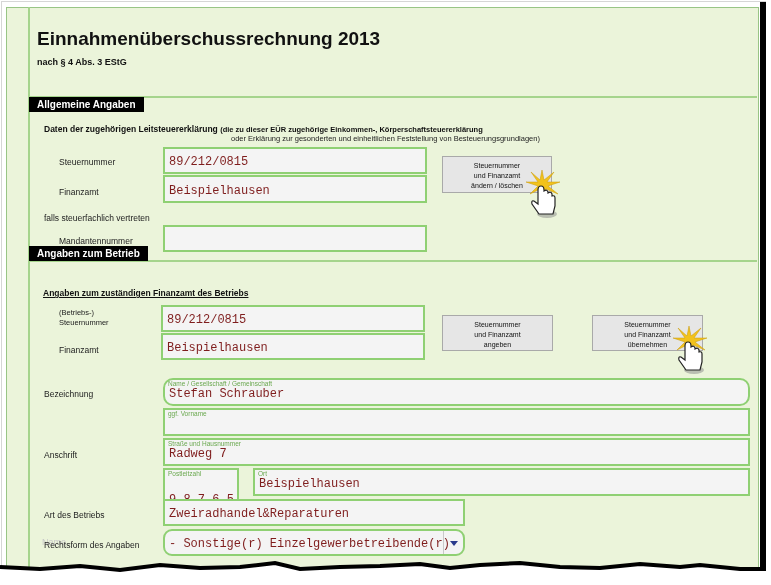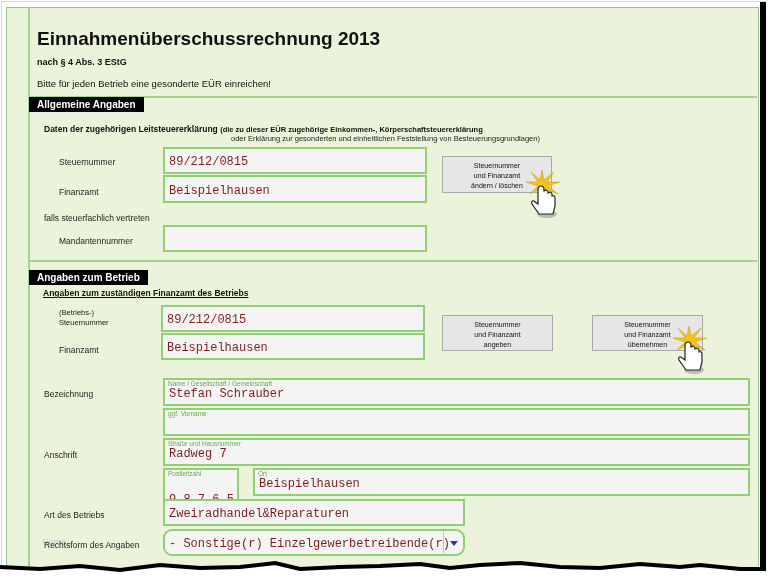--- a/index.html
+++ b/index.html
@@ -95,21 +95,20 @@
 <div class="frame">
   <div class="outer-border"></div>
   <div class="page"></div>
   <div class="shadow-right"></div>
   <div class="left-rule"></div>
   <div class="hrule" style="top:96px"></div>
   <div class="hrule" style="top:260px"></div>
 
   <h1>Einnahmenüberschussrechnung 2013</h1>
   <div class="sub">nach § 4 Abs. 3 EStG</div>
-  <div class="note">Bitte für jeden Betrieb eine gesonderte EÜR einreichen!</div>
 
   <div class="section-bar" style="top:97px">Allgemeine Angaben</div>
   <div class="lbl-b" style="left:44px; top:124px;">
     <span>Daten der zugehörigen Leitsteuererklärung</span>
     <span style="font-weight:bold; font-size:7.5px;">(die zu dieser EÜR zugehörige Einkommen-, Körperschaftsteuererklärung</span>
   </div>
   <div class="lbl" style="left:231px; top:134px; font-size:7.5px;">oder Erklärung zur gesonderten und einheitlichen Feststellung von Besteuerungsgrundlagen)</div>
 
   <div class="lbl" style="left:59px; top:157px;">Steuernummer</div>
   <div class="field" style="left:163px; top:147px; width:264px; height:27px;">
@@ -132,21 +131,21 @@
     <ellipse cx="27" cy="46" rx="10" ry="4" fill="#888" opacity="0.5"></ellipse>
     <path d="M18,22 L18,36 L14,33 Q11,32 12,36 L19,46 L33,46 L35,38 L35,30 Q35,27 32,28 L32,26 Q31,23 28,25 L28,24 Q27,21 24,23 L24,22 Q24,18 21,18 Q18,18 18,22 Z" fill="#fff" stroke="#222" stroke-width="1.2"></path>
   </svg>
 
   <div class="lbl" style="left:44px; top:213px;">falls steuerfachlich vertreten</div>
   <div class="lbl" style="left:59px; top:236px;">Mandantennummer</div>
   <div class="field" style="left:163px; top:225px; width:264px; height:27px;">
     <span class="val"></span>
   </div>
 
-  <div class="section-bar" style="top:270px">Angaben zum Betrieb</div>
+  <div class="section-bar" style="top:246px">Angaben zum Betrieb</div>
   <div class="lbl-b" style="left:43px; top:288px;text-decoration:underline;">Angaben zum zuständigen Finanzamt des Betriebs</div>
 
   <div class="small" style="left:59px; top:308px;">(Betriebs-)</div>
   <div class="small" style="left:59px; top:318px;">Steuernummer</div>
   <div class="field" style="left:161px; top:305px; width:264px; height:27px;">
     <span class="val">89/212/0815</span>
   </div>
   <div class="lbl" style="left:59px; top:345px;">Finanzamt</div>
   <div class="field" style="left:161px; top:333px; width:264px; height:27px;">
     <span class="val">Beispielhausen</span>
@@ -164,21 +163,21 @@
   </div>
   <svg class="cursor" style="left:667px; top:324px;" width="46" height="52" viewBox="0 0 46 52">
     <g fill="#f2c21c" stroke="#c99a0a" stroke-width="0.5">
       <polygon points="22,2 24,12 34,4 27,14 40,14 28,18 38,26 26,21 22,30 20,21 10,26 18,18 6,14 18,14 11,4 20,12"></polygon>
     </g>
     <ellipse cx="27" cy="46" rx="10" ry="4" fill="#888" opacity="0.5"></ellipse>
     <path d="M18,22 L18,36 L14,33 Q11,32 12,36 L19,46 L33,46 L35,38 L35,30 Q35,27 32,28 L32,26 Q31,23 28,25 L28,24 Q27,21 24,23 L24,22 Q24,18 21,18 Q18,18 18,22 Z" fill="#fff" stroke="#222" stroke-width="1.2"></path>
   </svg>
 
   <div class="lbl" style="left:44px; top:389px;">Bezeichnung</div>
-  <div class="field" style="left:163px; top:378px; width:587px; height:28px;">
+  <div class="field" style="left:163px; top:378px; width:587px; height:28px;border-radius:10px;">
     <span class="cap">Name / Gesellschaft / Gemeinschaft</span>
     <span class="val">Stefan Schrauber</span>
   </div>
   <div class="field" style="left:163px; top:408px; width:587px; height:28px;">
     <span class="cap">ggf. Vorname</span>
     <span class="val"></span>
   </div>
 
   <div class="lbl" style="left:44px; top:450px;">Anschrift</div>
   <div class="field" style="left:163px; top:438px; width:587px; height:28px;">

